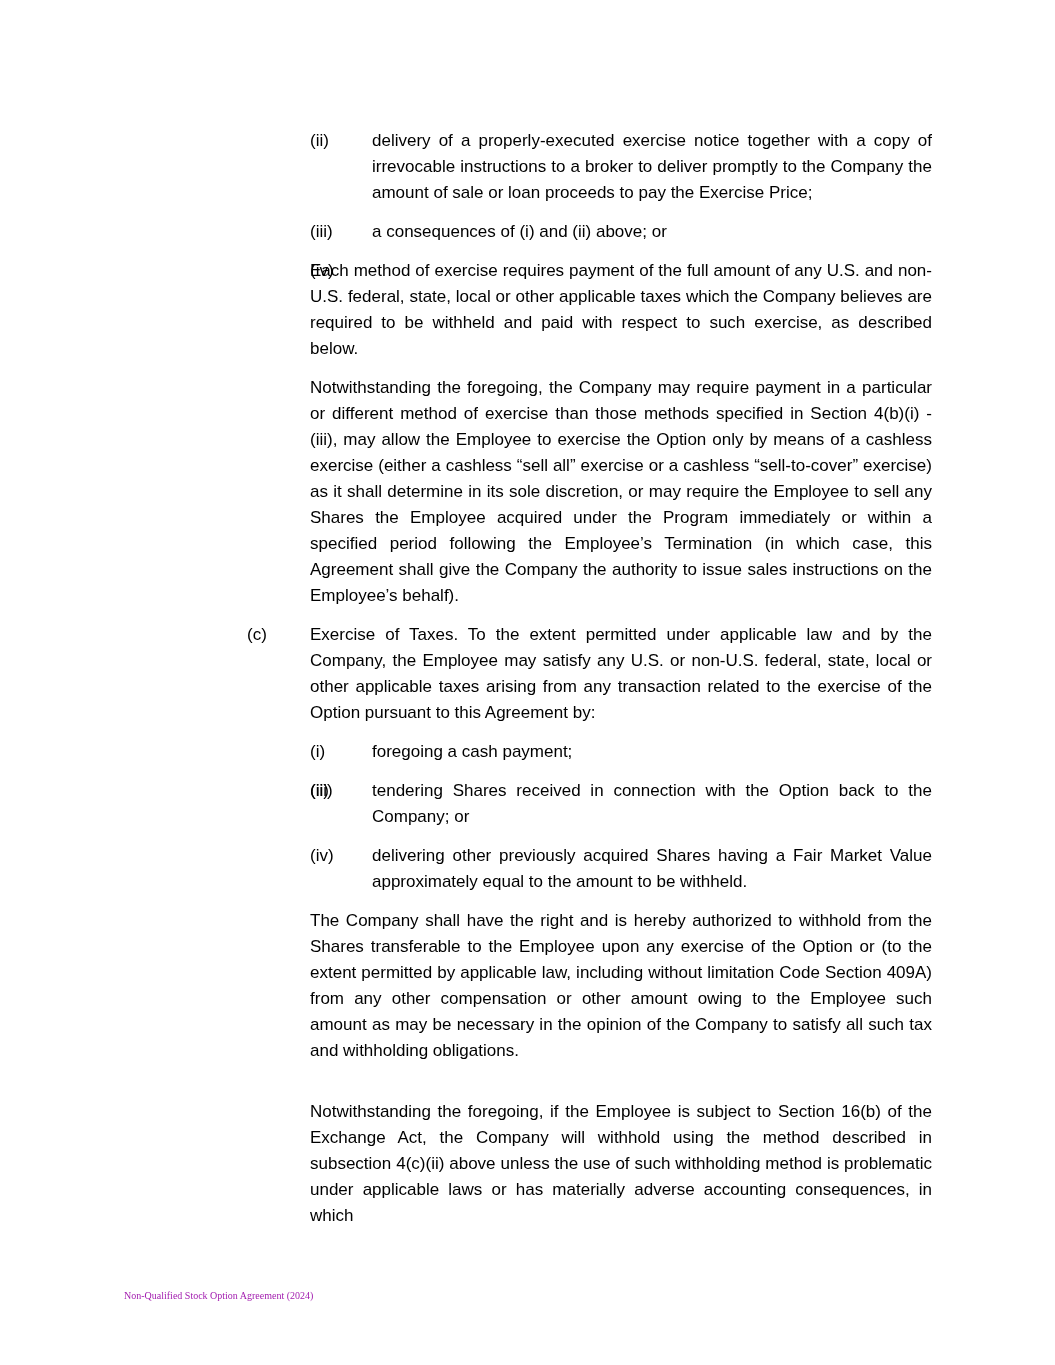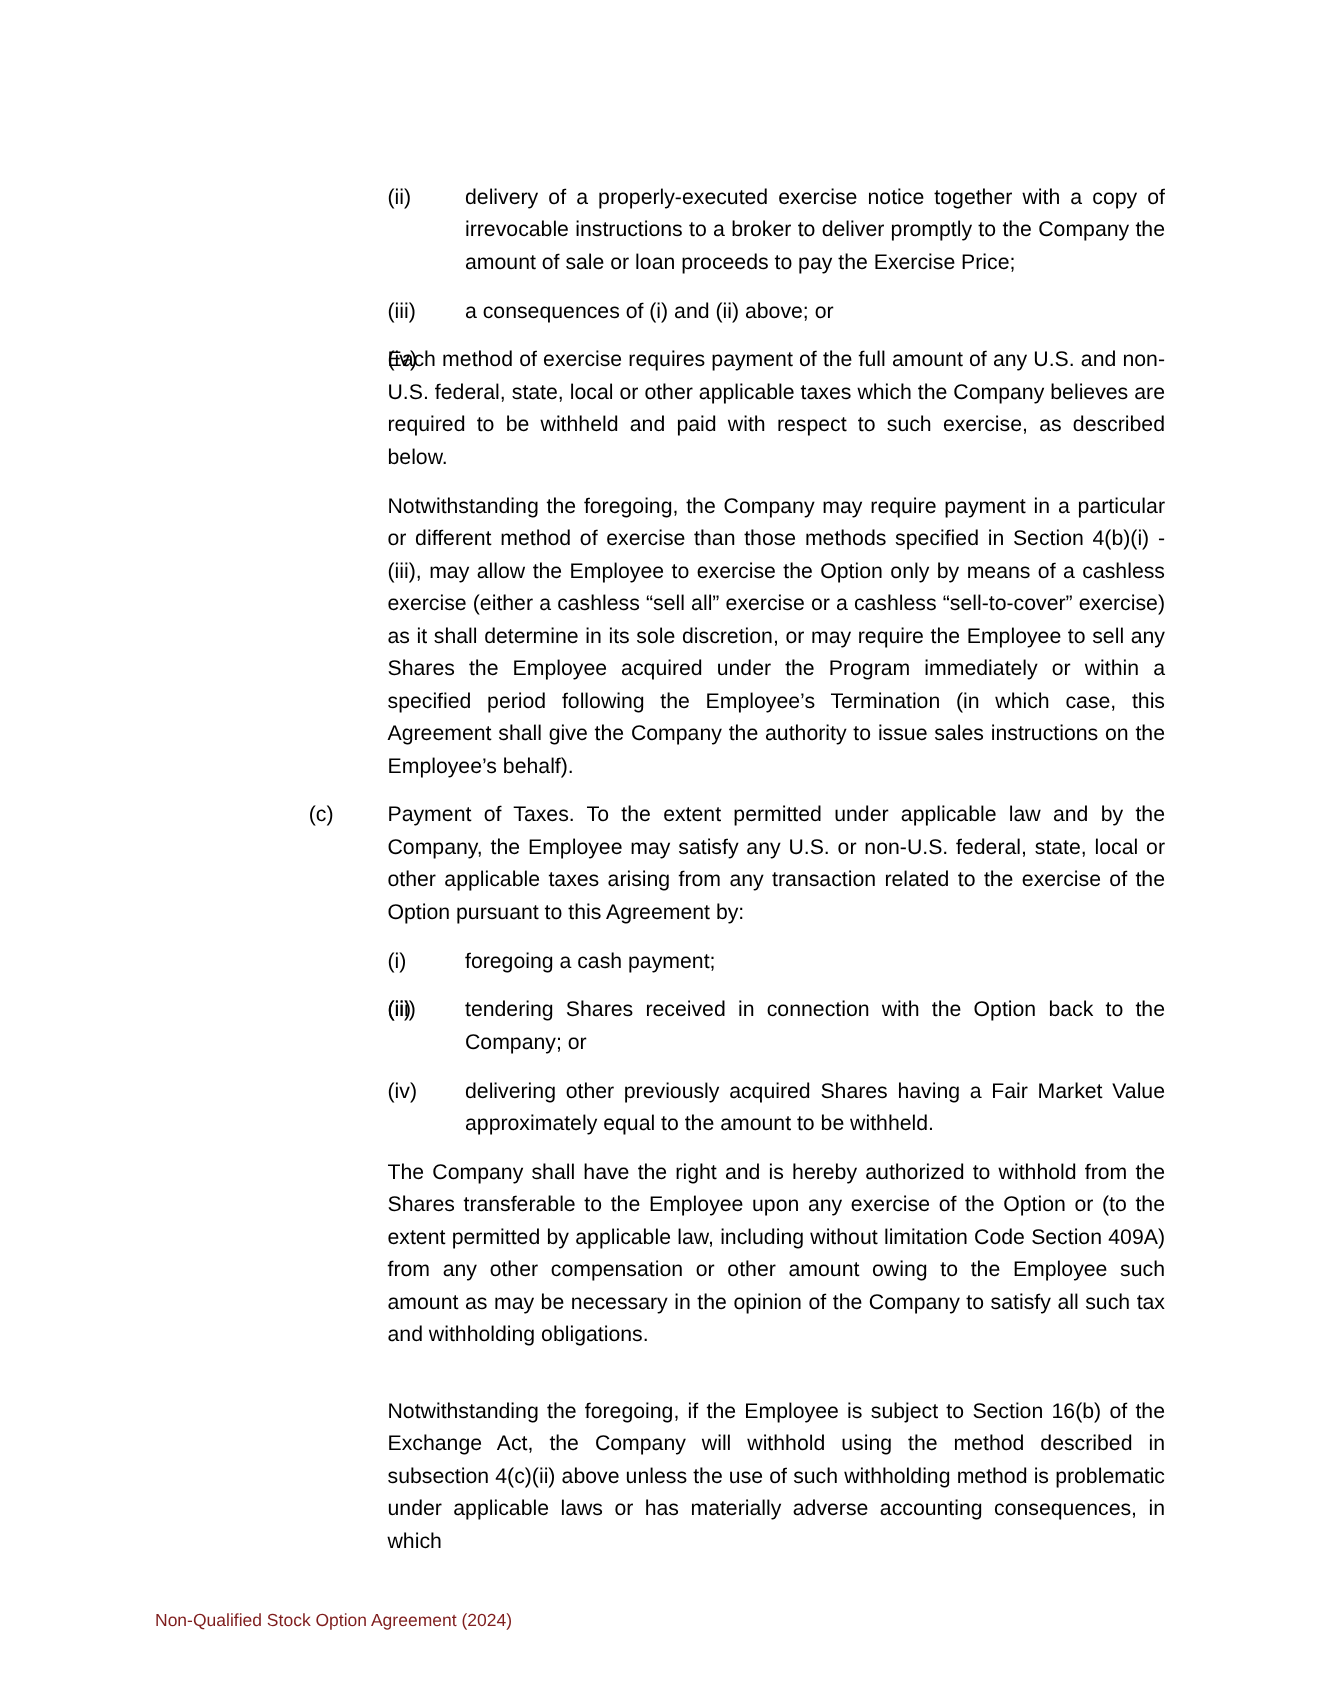--- a/index.html
+++ b/index.html
@@ -13,21 +13,21 @@
     height: 1365px;
     background: #ffffff;
     color: #000000;
     font-family: "Liberation Sans", sans-serif;
     overflow: hidden;
   }
   
   .content {
     position: absolute;
     left: 247px;
-    top: 145px;
+    top: 128px;
     width: 685px;
     font-size: 17px;
     line-height: 26px;
     text-align: justify;
   }
   .content > div, .content > p {
     margin: 0 0 13px 0;
   }
   
   .para-b {
@@ -55,23 +55,24 @@
     top: 0;
   }
   
   .gap-top {
     margin-top: 35px !important;
   }
   .footer {
     position: absolute;
     left: 124px;
     top: 1288px;
-    font-size: 14px;
+    font-size: 10px;
     line-height: 16px;
-    color: #7f1d1d;
+    color: #a21caf;
+    font-family: Liberation Serif, serif;
   }
 </style>
 </head>
 <body>
 
 <div class="page">
   <div class="content">
 
     <div class="li">
       <span class="num">(ii)</span>
@@ -86,21 +87,21 @@
     <div class="li">
       <span class="num">(iv)</span>
     </div>
 
     <p class="para-b">Each method of exercise requires payment of the full amount of any U.S. and non-U.S. federal, state, local or other applicable taxes which the Company believes are required to be withheld and paid with respect to such exercise, as described below.</p>
 
     <p class="para-b">Notwithstanding the foregoing, the Company may require payment in a particular or different method of exercise than those methods specified in Section 4(b)(i) - (iii), may allow the Employee to exercise the Option only by means of a cashless exercise (either a cashless “sell all” exercise or a cashless “sell-to-cover” exercise) as it shall determine in its sole discretion, or may require the Employee to sell any Shares the Employee acquired under the Program immediately or within a specified period following the Employee’s Termination (in which case, this Agreement shall give the Company the authority to issue sales instructions on the Employee’s behalf).</p>
 
     <div class="item-c">
       <span class="num">(c)</span>
-      <span>Payment of Taxes.  To the extent permitted under applicable law and by the Company, the Employee may satisfy any U.S. or non-U.S. federal, state, local or other applicable taxes arising from any transaction related to the exercise of the Option pursuant to this Agreement by:</span>
+      <span>Exercise of Taxes.  To the extent permitted under applicable law and by the Company, the Employee may satisfy any U.S. or non-U.S. federal, state, local or other applicable taxes arising from any transaction related to the exercise of the Option pursuant to this Agreement by:</span>
     </div>
 
     <div class="li">
       <span class="num">(i)</span>
       <span>foregoing a cash payment;</span>
     </div>
 
     <div class="li">
       <span class="num">(ii)</span>
     </div>

